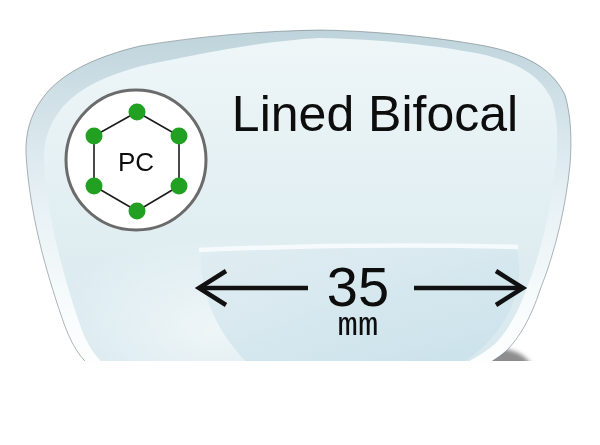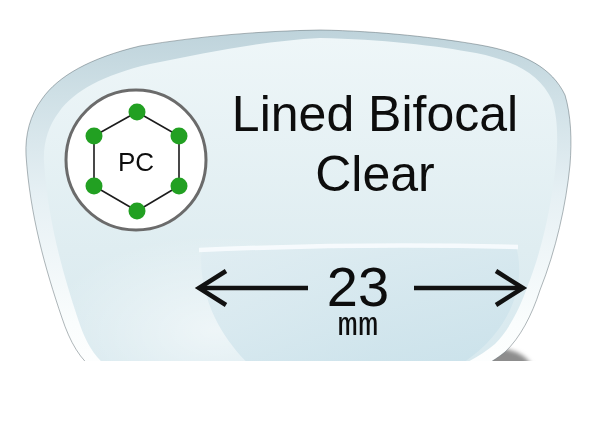--- a/index.html
+++ b/index.html
@@ -119,22 +119,21 @@
         <circle cx="179" cy="186" r="8.5" fill="#22a022"></circle>
         <circle cx="137" cy="211" r="8.5" fill="#22a022"></circle>
         <circle cx="94" cy="186" r="8.5" fill="#22a022"></circle>
         <circle cx="94" cy="136" r="8.5" fill="#22a022"></circle>
       </g>
     </g>
   </svg>
 
   <div class="txt lens-title">
     <div>Lined Bifocal</div>
-    <div>Clear</div>
   </div>
 
   <div class="txt badge-label">PC</div>
 
-  <div class="txt seg-value">23</div>
+  <div class="txt seg-value">35</div>
 
   <div class="txt seg-unit">mm</div>
 
 </div>
 
 </body></html>

